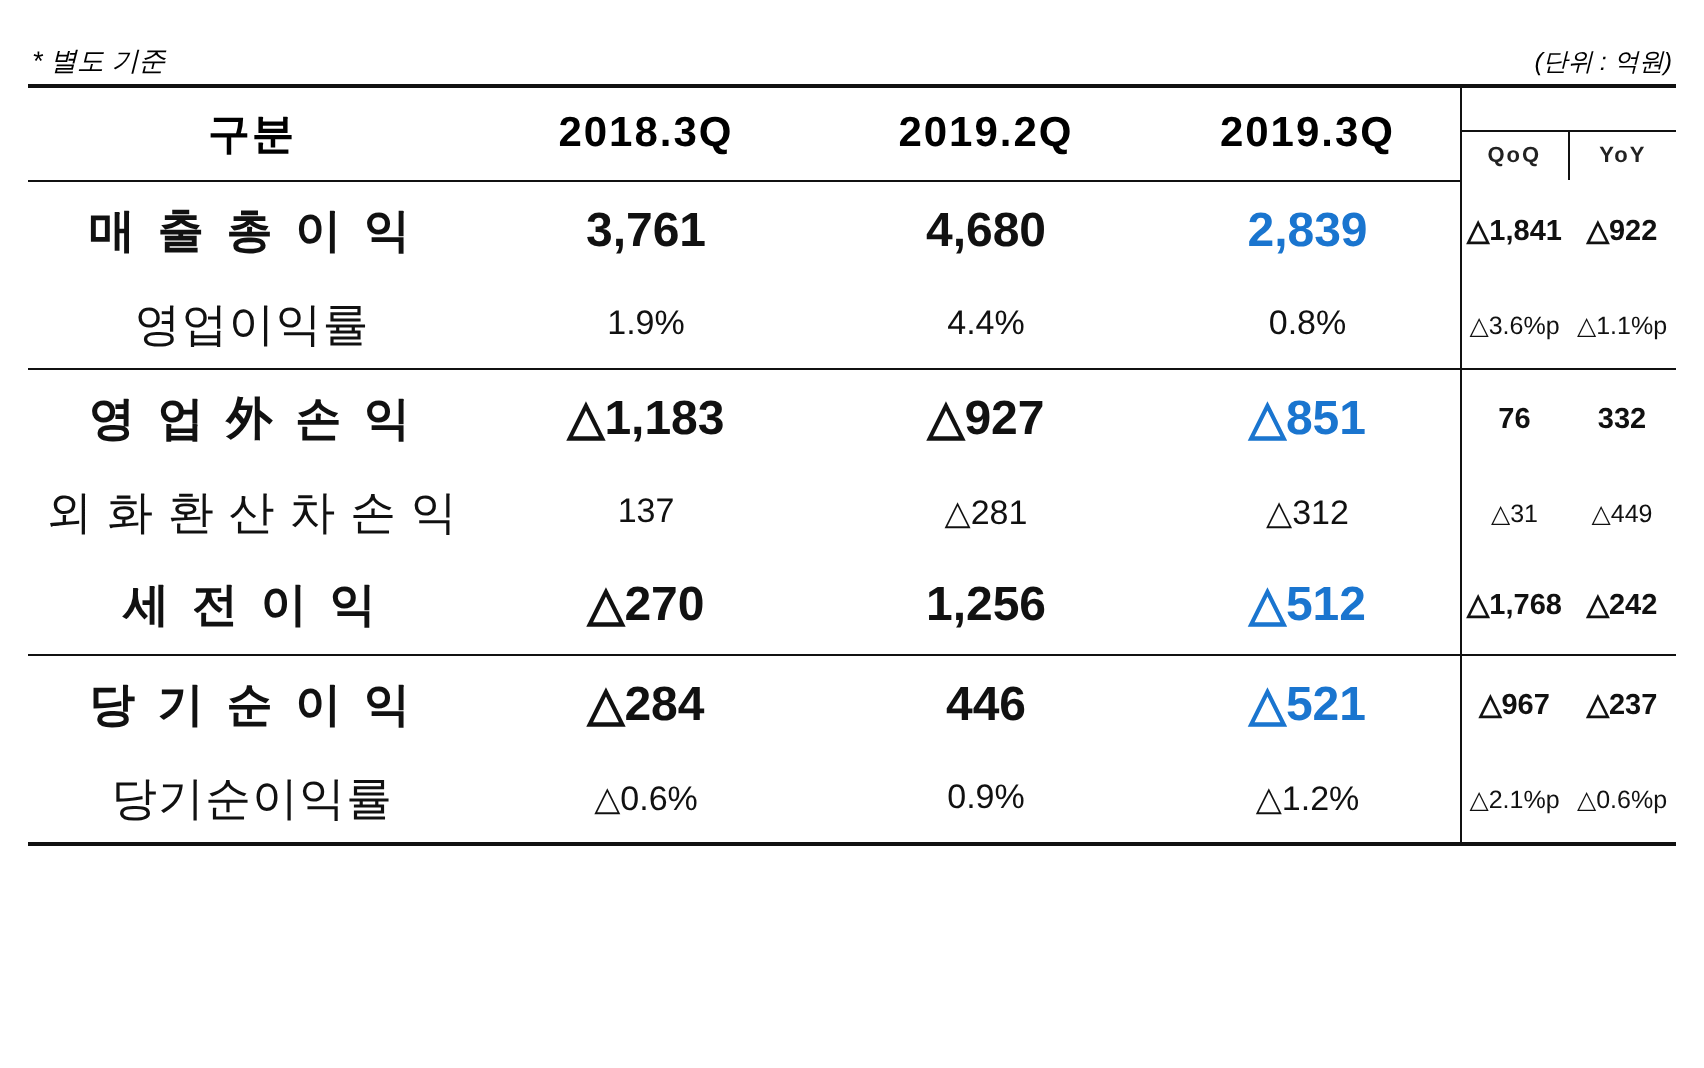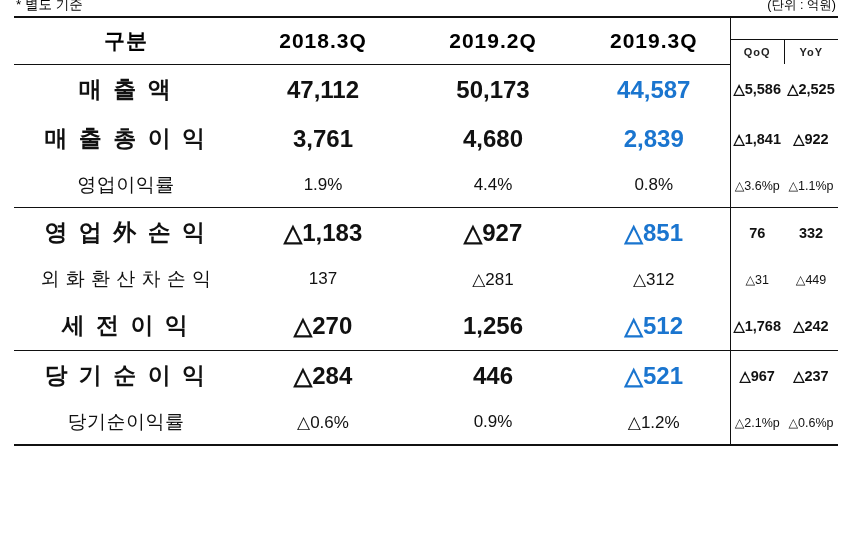--- a/index.html
+++ b/index.html
@@ -18,23 +18,24 @@
     position: relative;
     width: 852px;
     height: 534px;
     box-sizing: border-box;
     padding: 0 14px;
   }
   .top-note-row {
     display: flex;
     justify-content: space-between;
     align-items: flex-end;
-    height: 16px;
+    height: 42px;
     padding: 0 2px 2px 2px;
     box-sizing: border-box;
+    font-style: italic;
   }
   .note-left {
     font-size: 13.5px;
     color: #000;
   }
   .note-right {
     font-size: 12.5px;
     color: #000;
   }
   table.fin {
@@ -105,21 +106,21 @@
     font-size: 17px;
     font-weight: normal;
     color: #111;
   }
   td.label {
     font-size: 23px;
     font-weight: bold;
     letter-spacing: 2.5px;
   }
   tbody tr.sub td.label {
-    font-size: 19px;
+    font-size: 23px;
     font-weight: normal;
     letter-spacing: 0.5px;
   }
   td.cur {
     color: #1a75cf;
   }
   td.delta {
     font-size: 14.5px;
     font-weight: bold;
     color: #111;
@@ -172,28 +173,20 @@
               <td style="height:24px;">QoQ</td>
               <td class="hdr-delta-cell" style="height:24px;">YoY</td>
             </tr>
           </tbody>
             </table>
         </th>
       </tr>
     </thead>
     <tbody>
 
-      <tr>
-        <td class="label">매 출 액</td>
-        <td>47,112</td>
-        <td>50,173</td>
-        <td class="cur">44,587</td>
-        <td class="delta d-first">△5,586</td>
-        <td class="delta">△2,525</td>
-      </tr>
 
       <tr>
         <td class="label">매 출 총 이 익</td>
         <td>3,761</td>
         <td>4,680</td>
         <td class="cur">2,839</td>
         <td class="delta d-first">△1,841</td>
         <td class="delta">△922</td>
       </tr>
 

